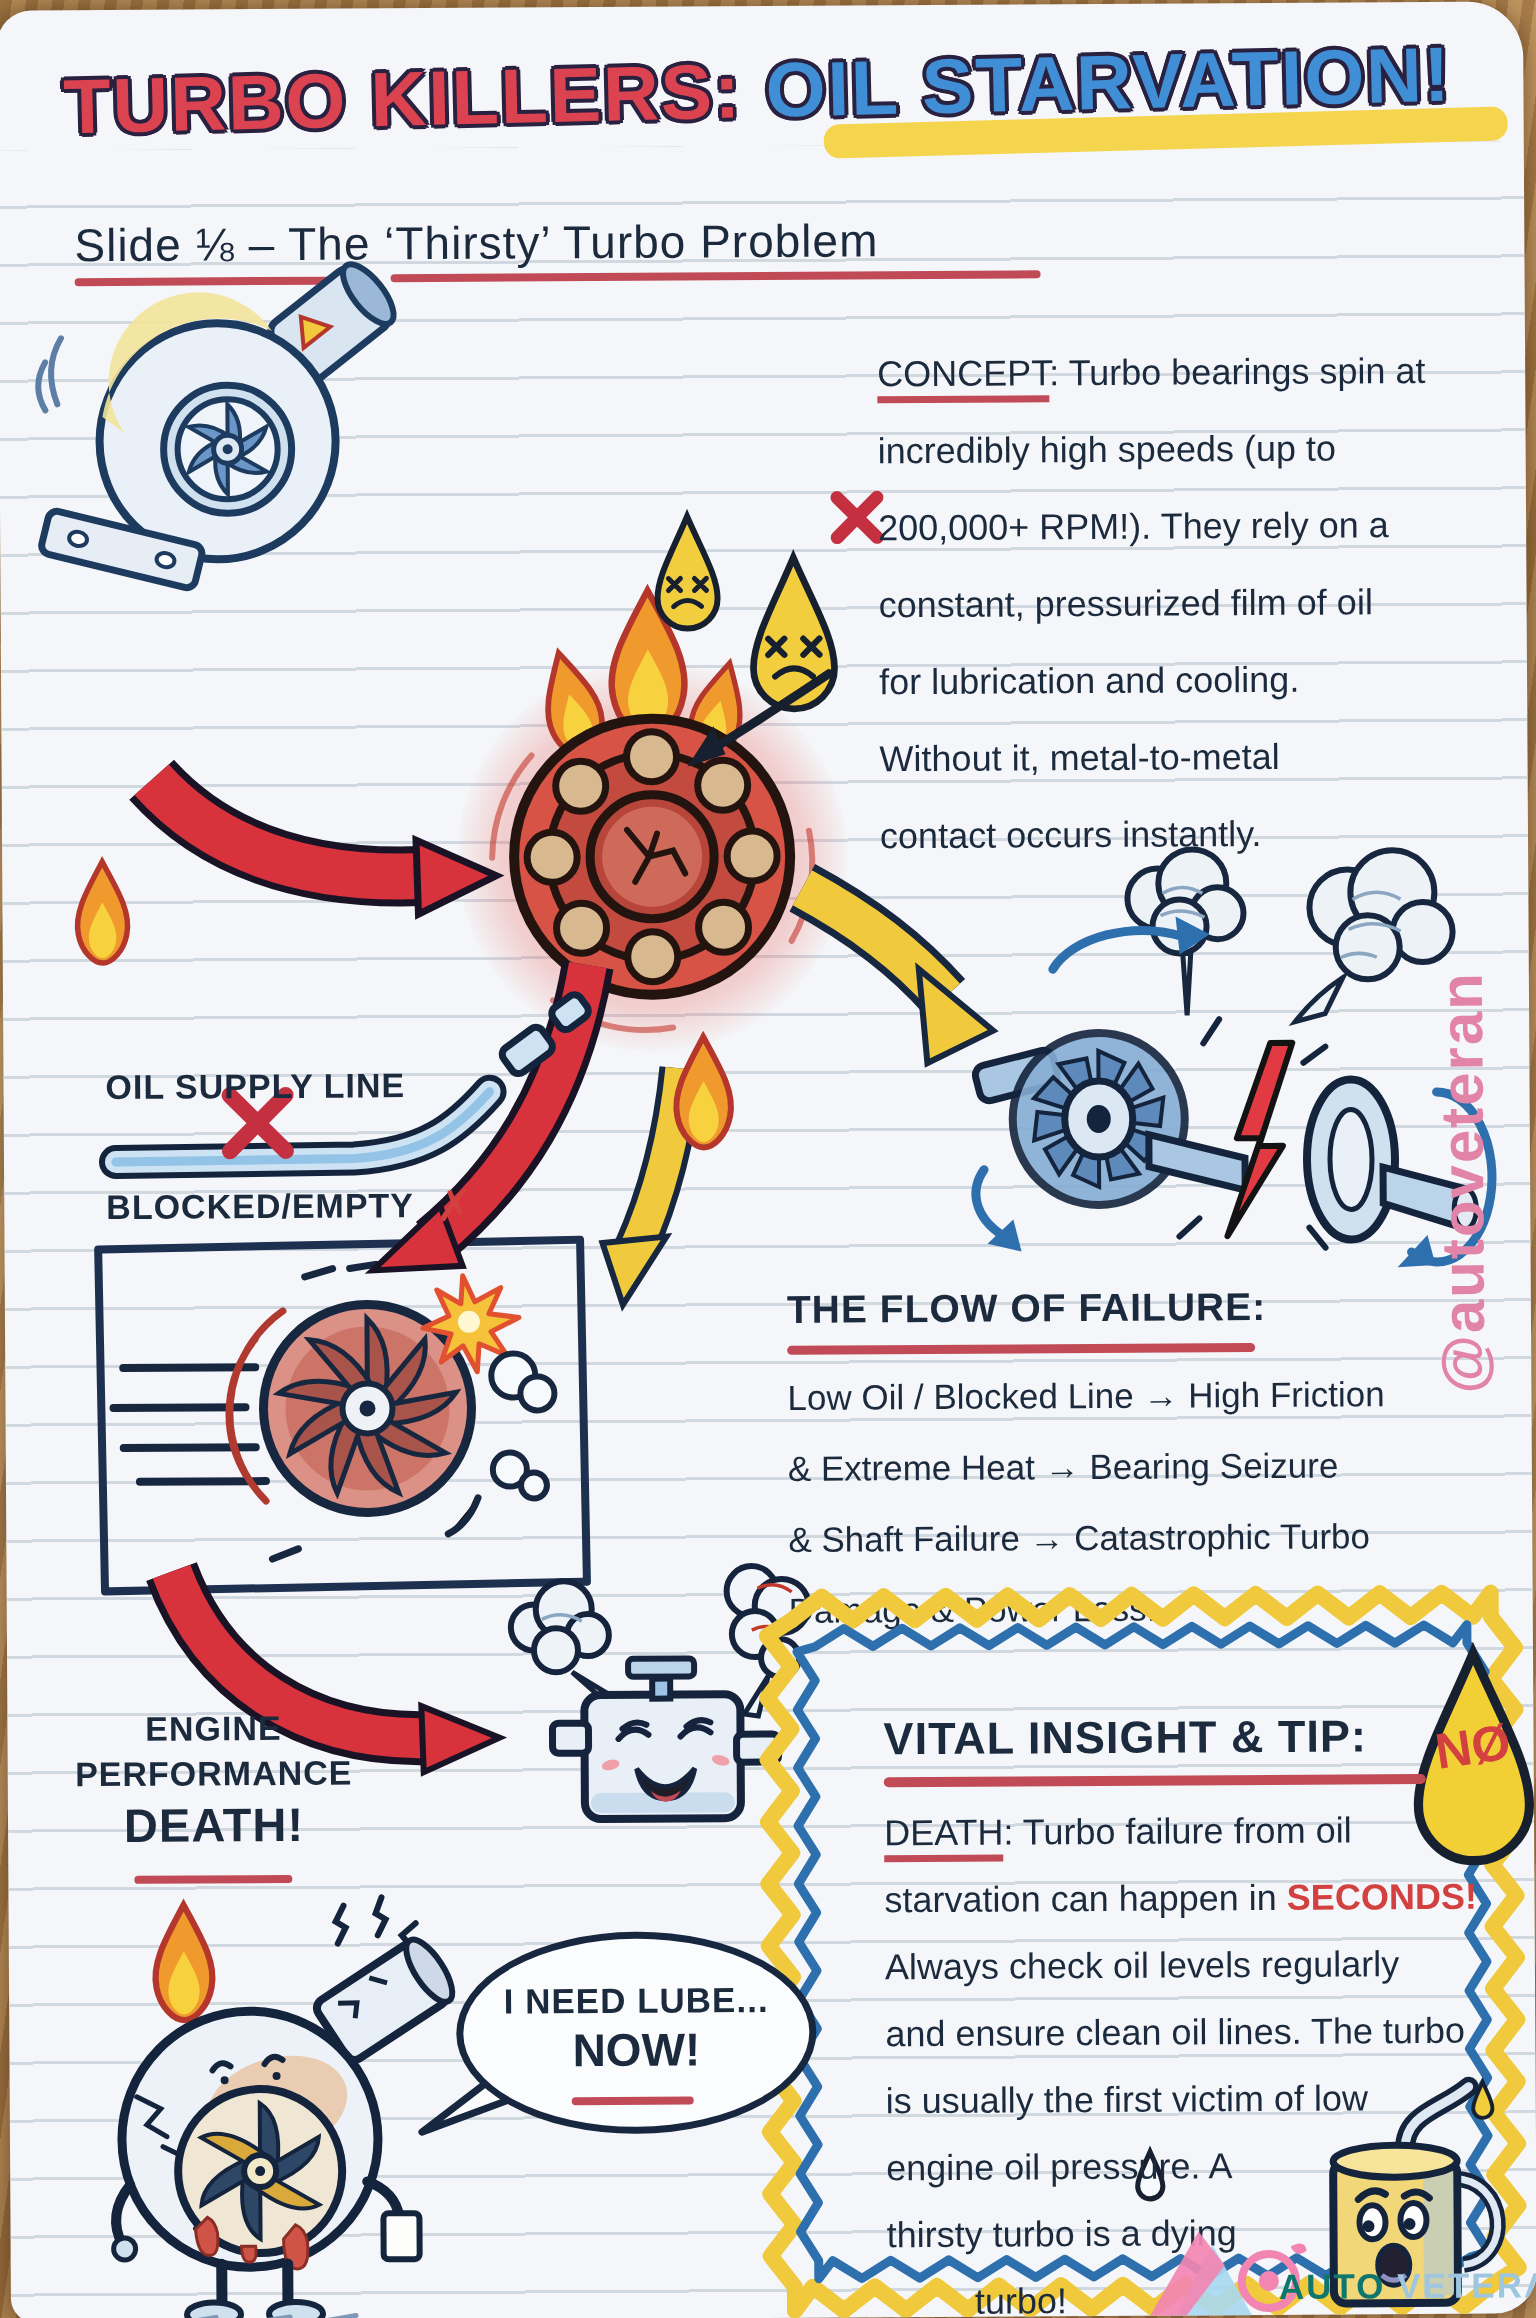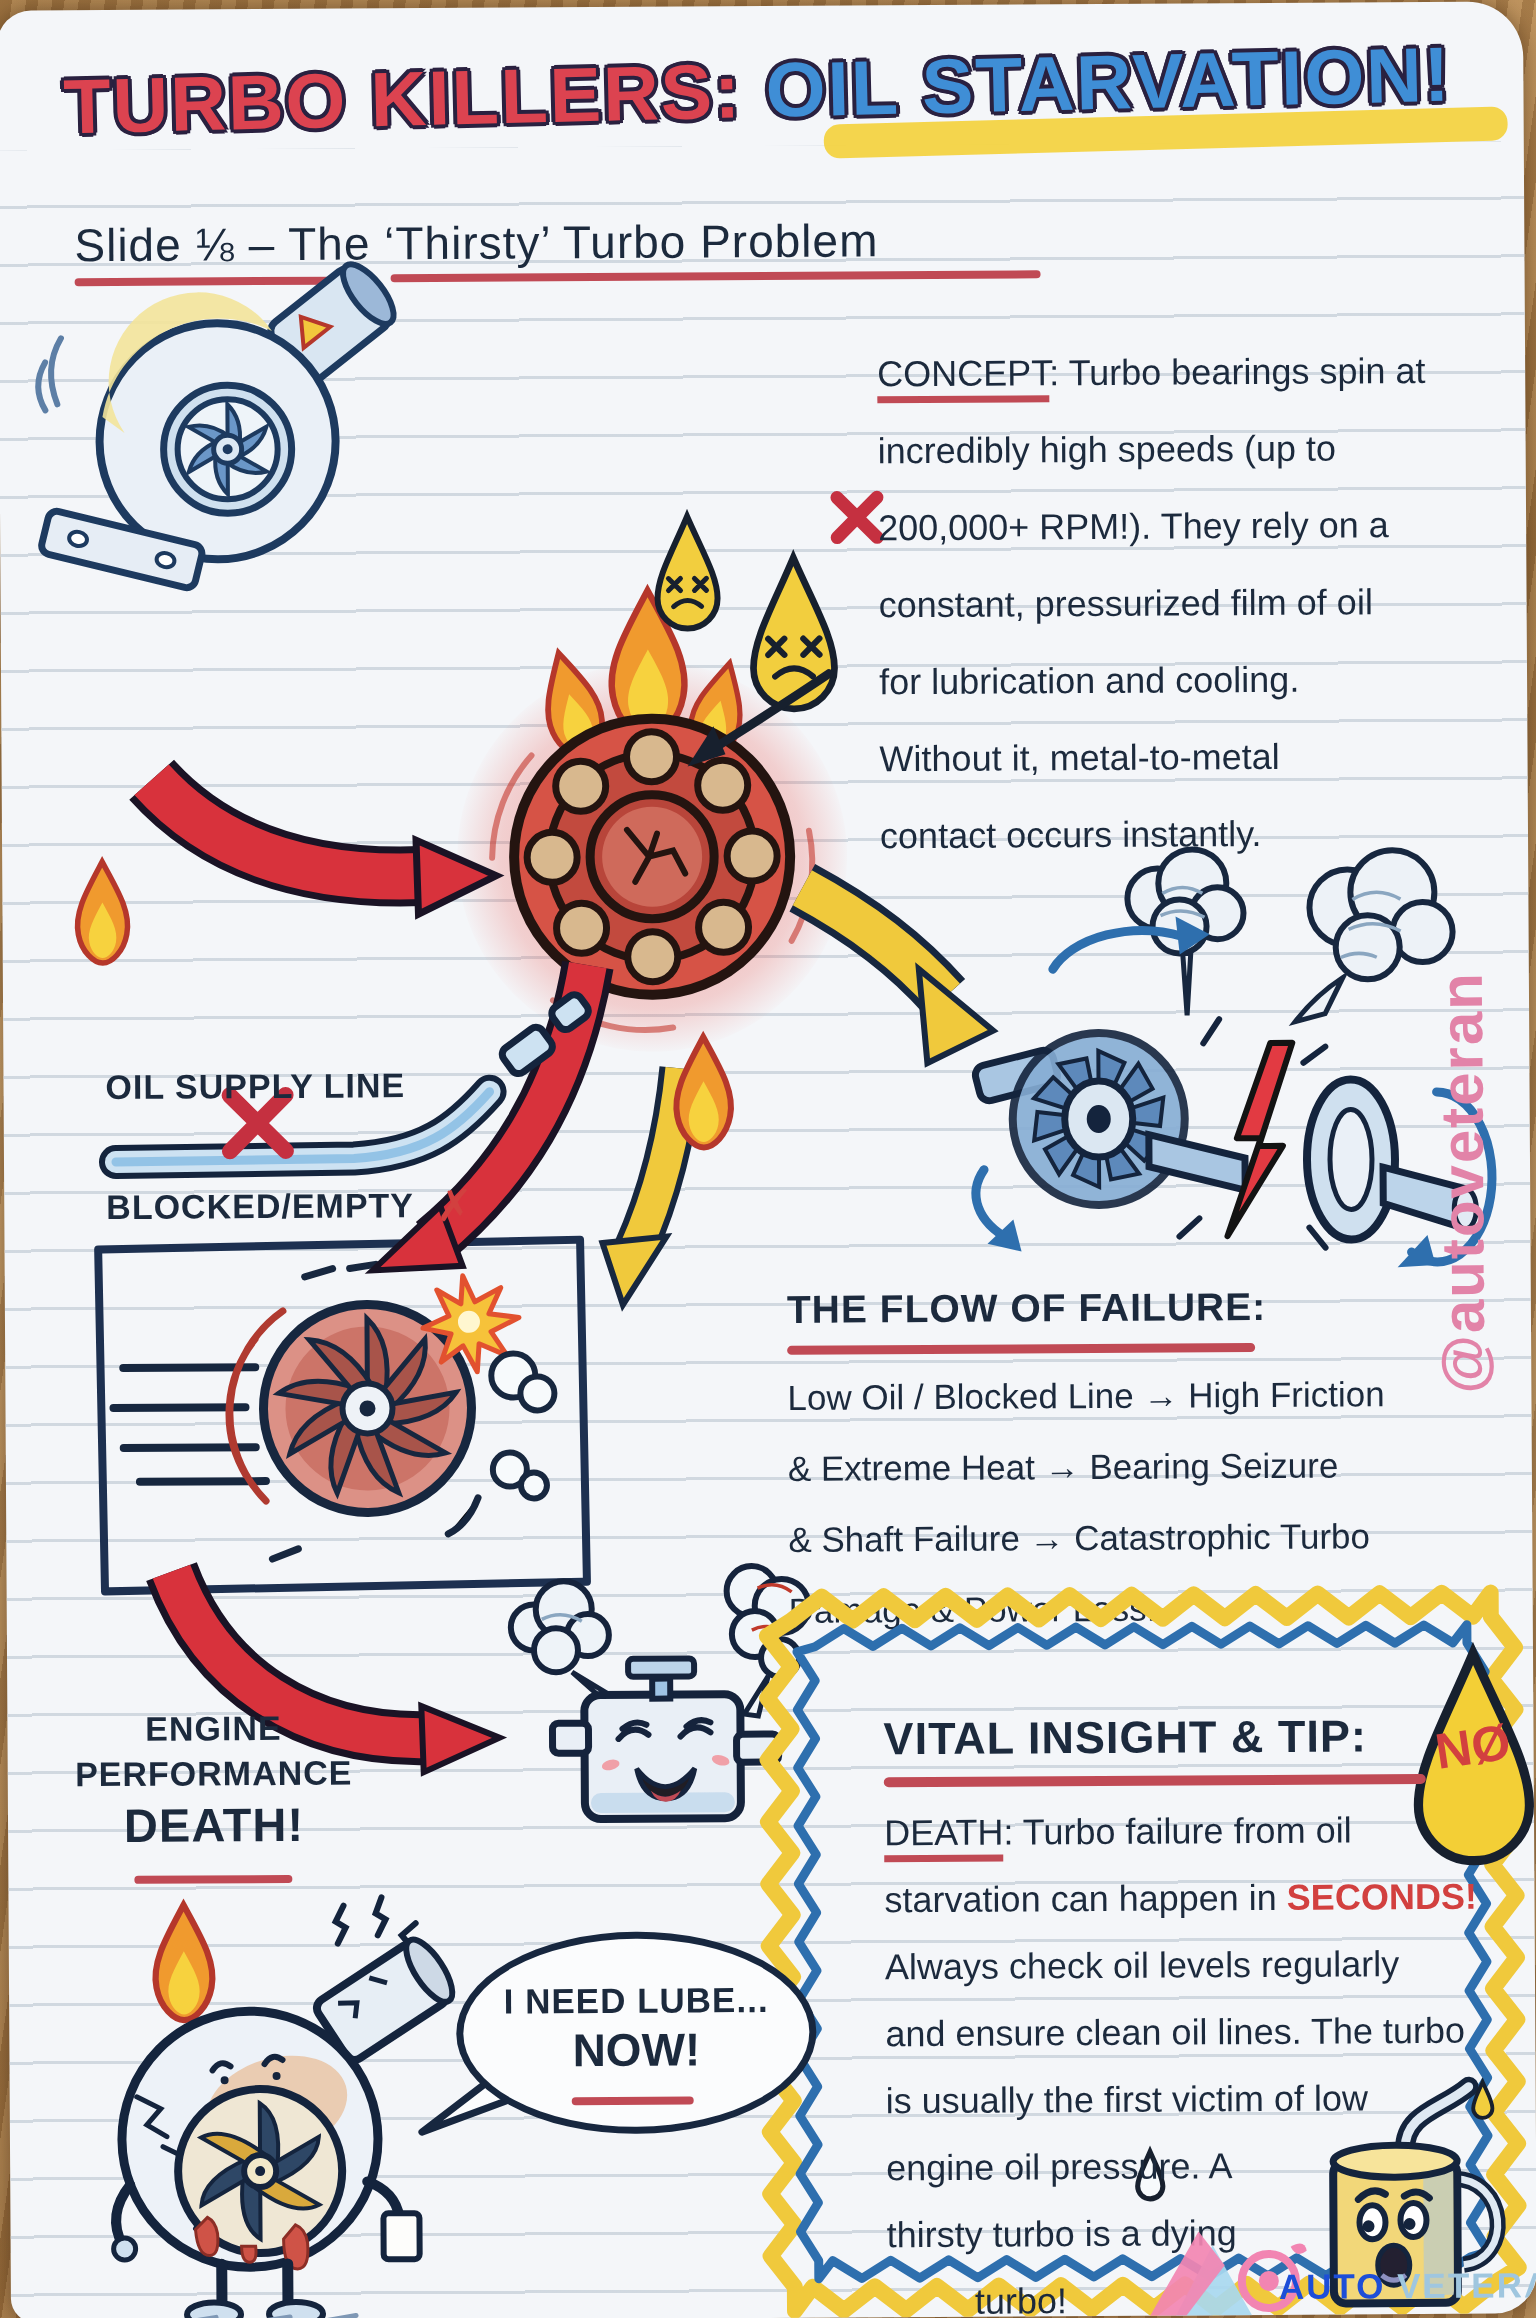--- a/index.html
+++ b/index.html
@@ -468,18 +468,18 @@
   <div class="abs" style="left:1424px;top:1392px;width:534px;height:72px;transform:rotate(-90deg);transform-origin:0 0;color:#e283a8;font-size:60px;font-weight:bold;letter-spacing:2px;">@autoveteran</div>
 
   <svg class="abs" style="left:1130px;top:2222px;" width="170" height="96" viewBox="0 0 170 96">
     <polygon points="34,92 72,20 112,92" fill="#a8d8ef" opacity=".92"></polygon>
     <polygon points="8,92 58,6 84,40 44,92" fill="#f285b2" opacity=".92"></polygon>
     <circle cx="128" cy="56" r="27" fill="none" stroke="#f285b2" stroke-width="8"></circle>
     <circle cx="128" cy="56" r="10" fill="#f285b2"></circle>
     <path d="M150,22 q14,-8 16,4 q-10,8 -16,-4" fill="#f285b2"></path>
   </svg>
   <div class="abs" style="left:1268px;top:2264px;font-size:35px;font-weight:bold;letter-spacing:2px;white-space:nowrap;">
-    <span style="color:#1d4ed8;">AUTO</span>
+    <span style="color:#0f766e;">AUTO</span>
     <span style="color:#9fc6df;">VETERAN</span>
   </div>
 
 </div>
 </div>
 
 </body></html>

